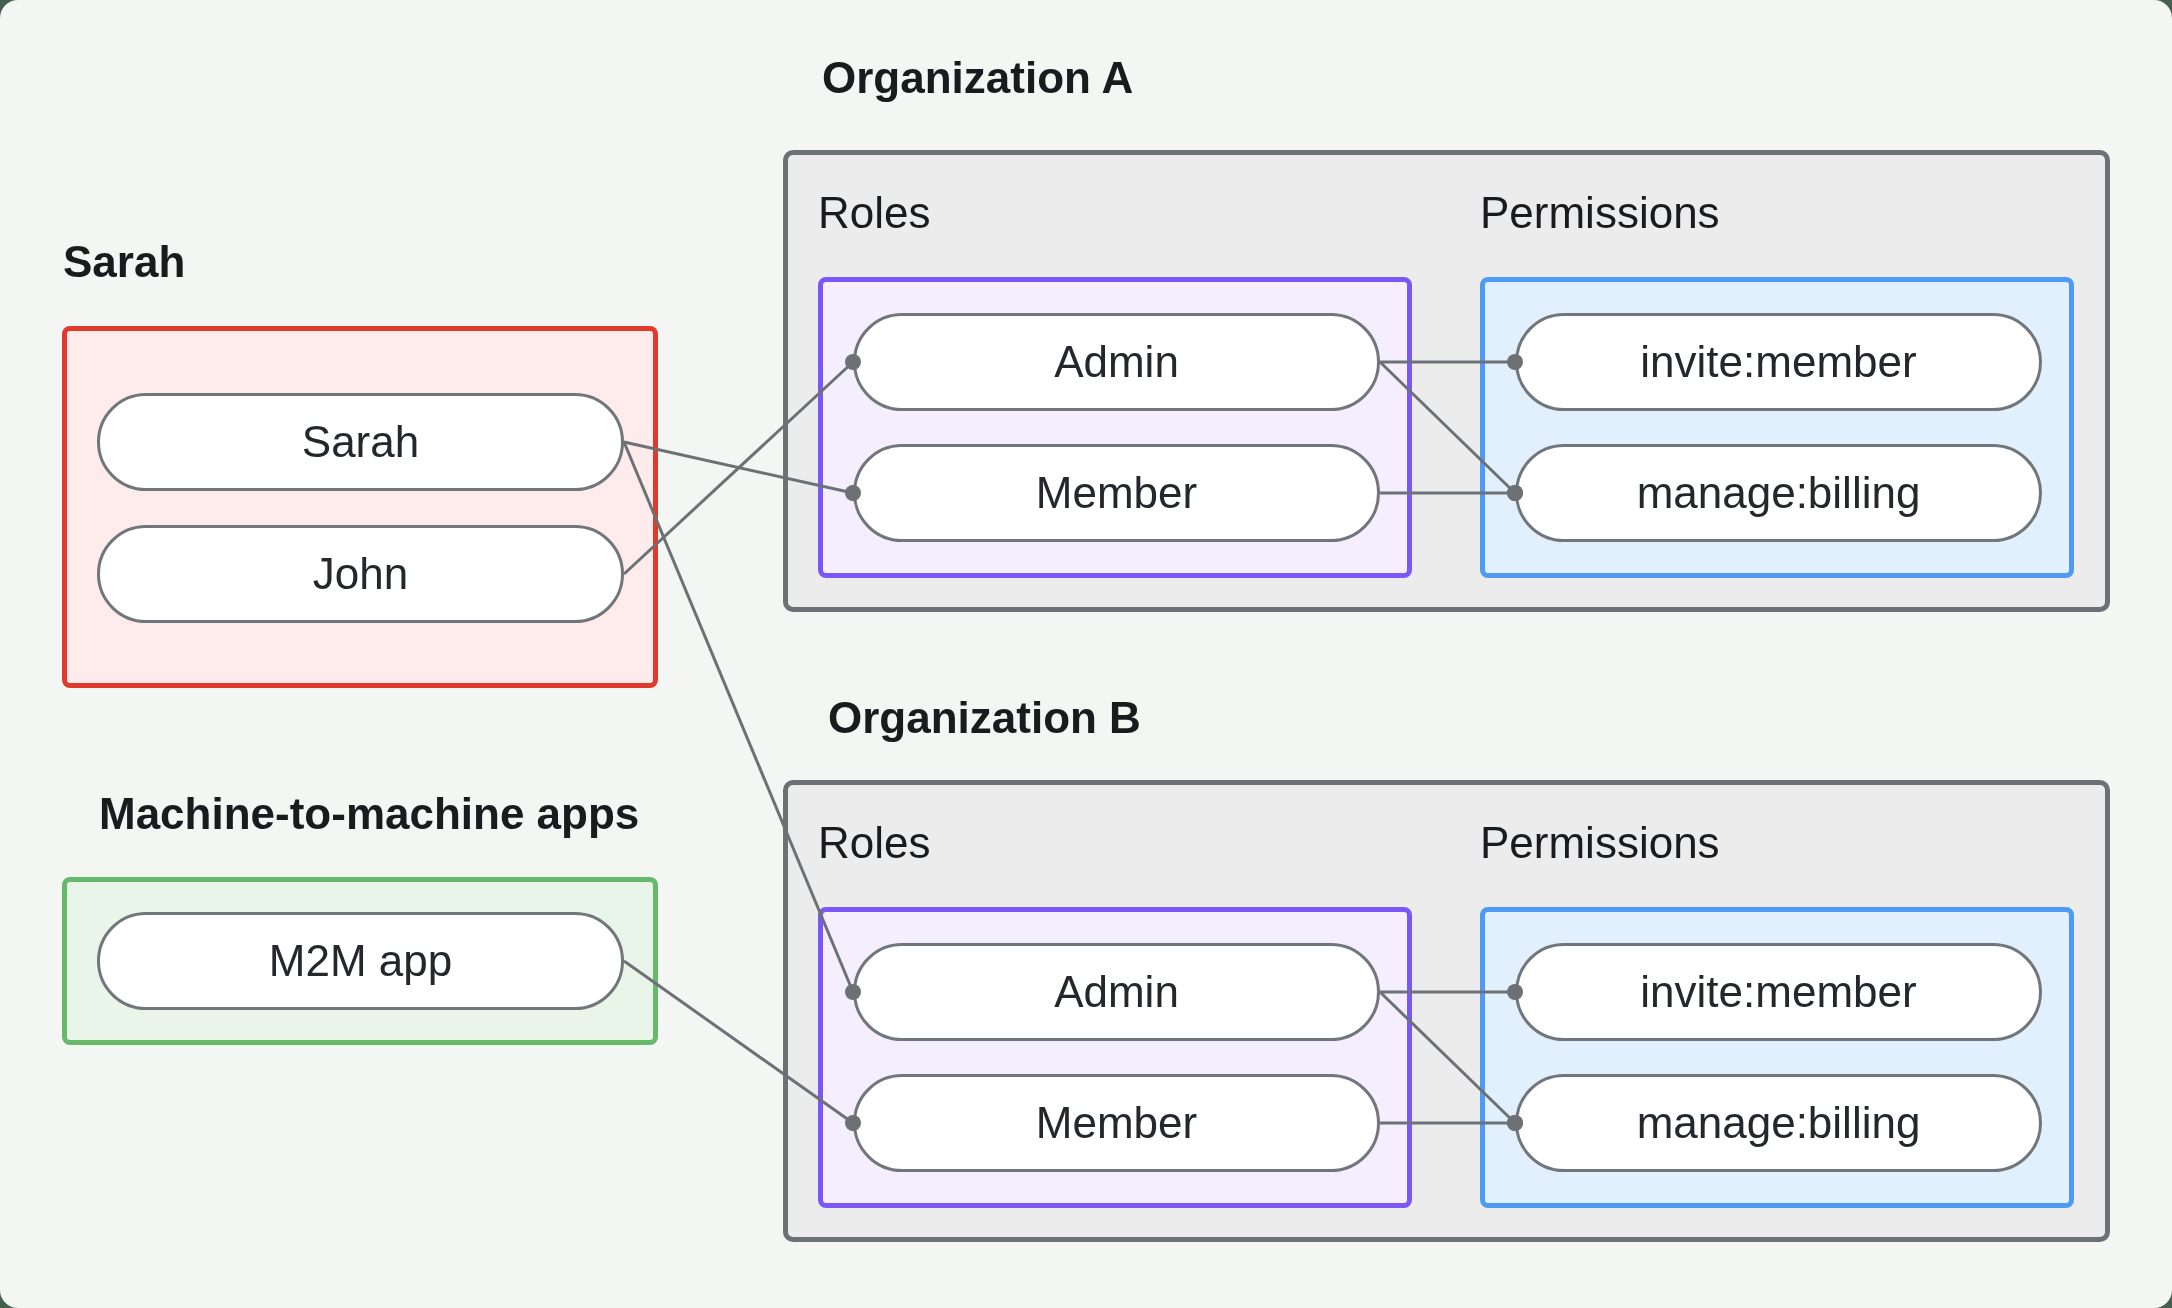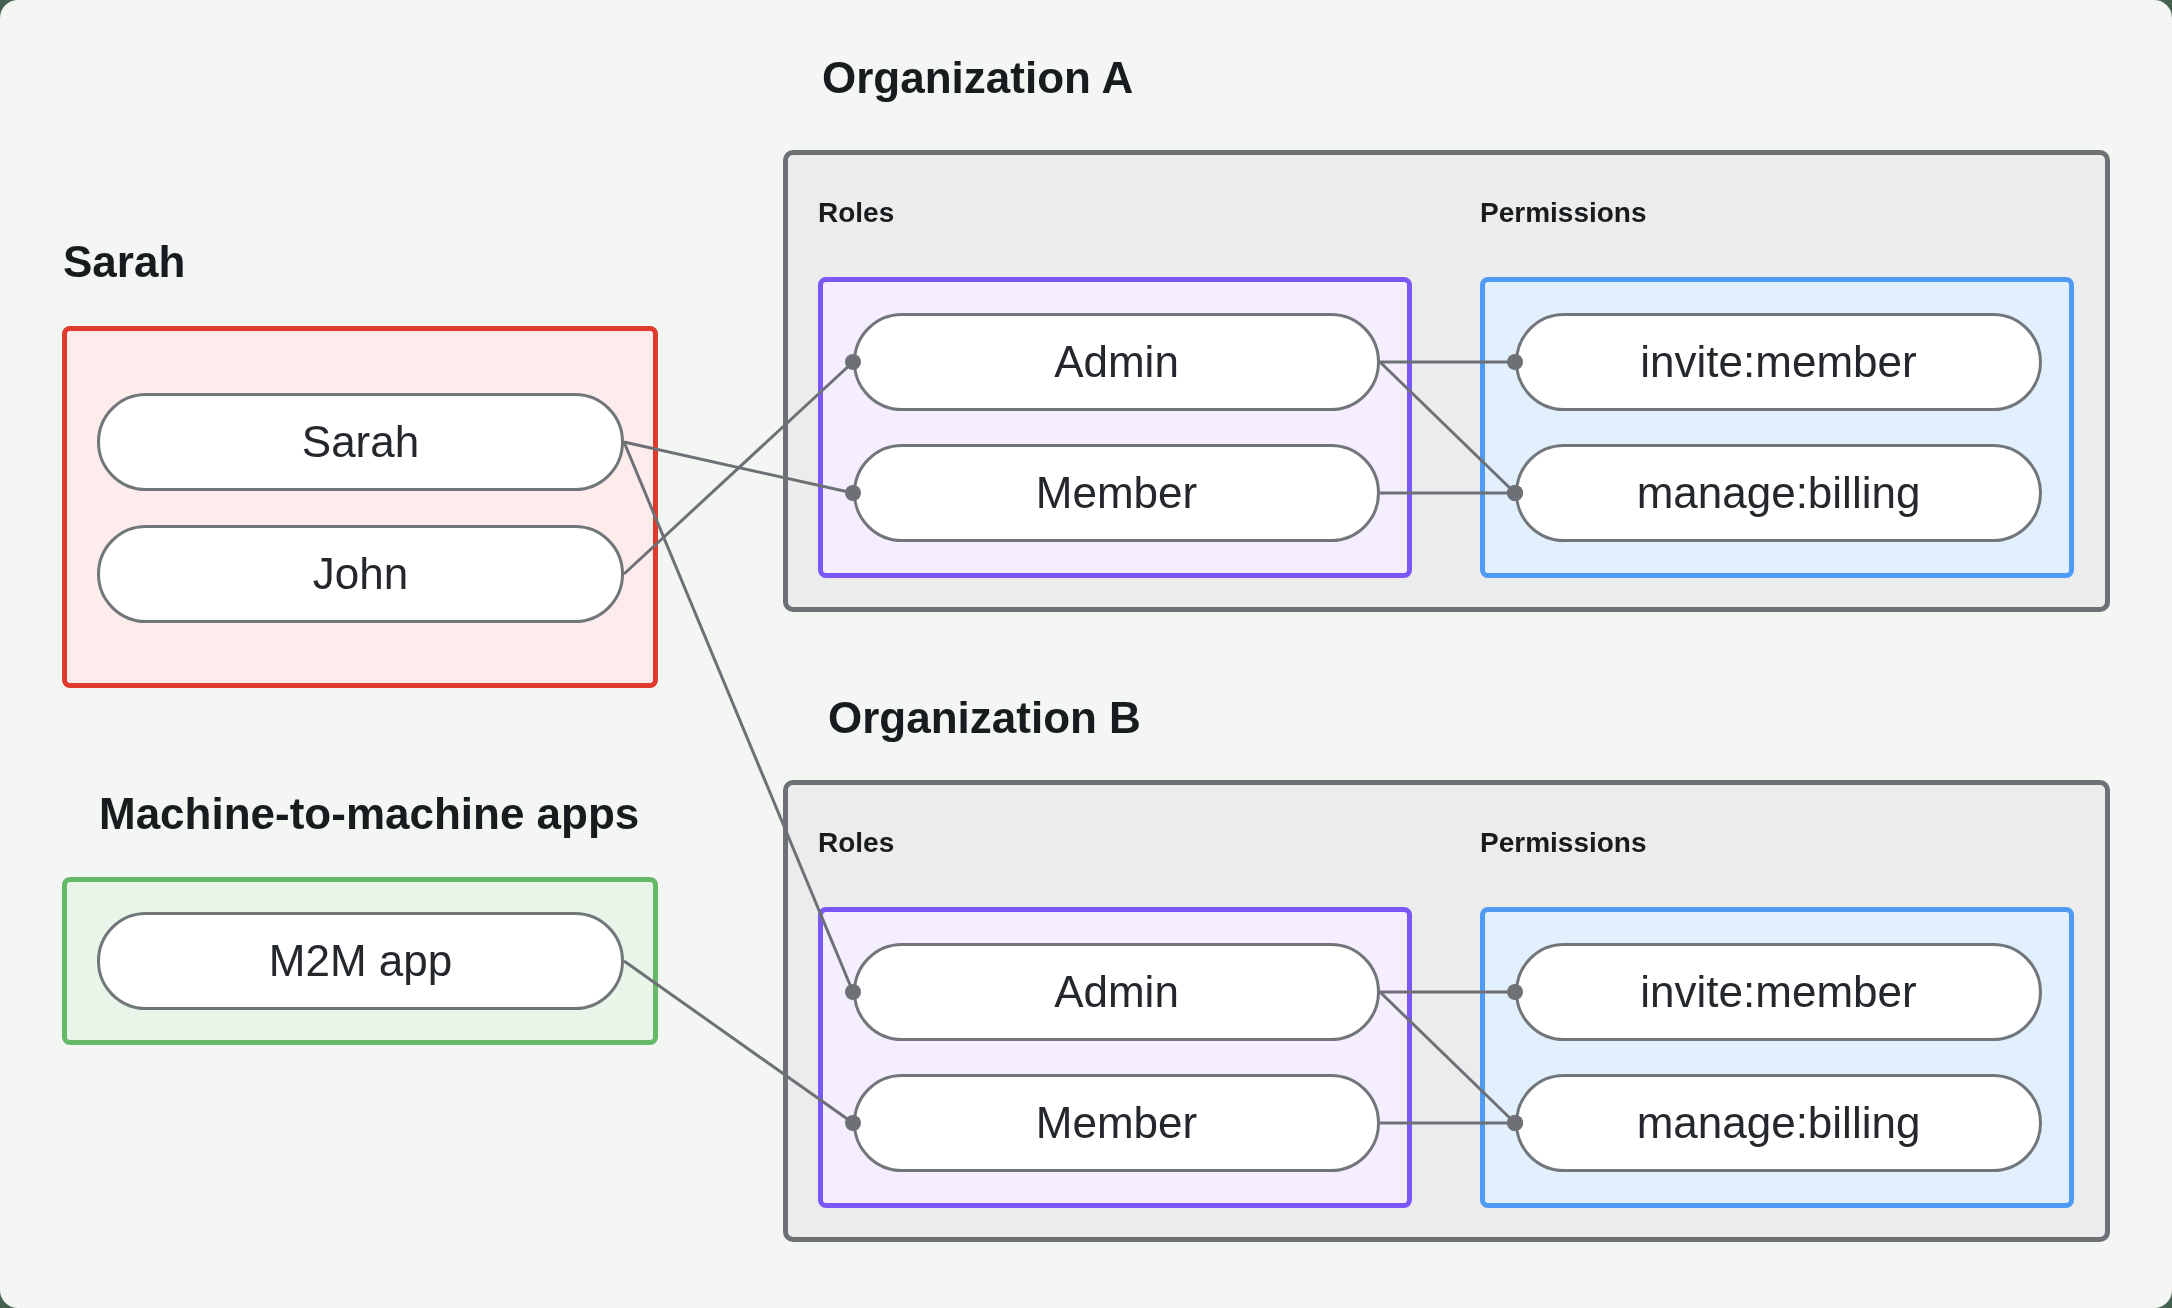--- a/index.html
+++ b/index.html
@@ -24,23 +24,23 @@
   .group-label {
     position: absolute;
     font-size: 44px;
     line-height: 44px;
     font-weight: 600;
     color: var(--label-text, #191c1f);
     white-space: nowrap;
   }
   .inner-label {
     position: absolute;
-    font-size: 28px;
+    font-size: 44px;
     line-height: 44px;
-    font-weight: 700;
+    font-weight: 400;
     color: var(--label-text, #191c1f);
     white-space: nowrap;
   }
   .org-box {
     position: absolute;
     width: 1327px;
     height: 462px;
     background: var(--org-fill, #ececec);
     border: 5px solid var(--org-stroke, #6d7176);
     border-radius: 10px;

